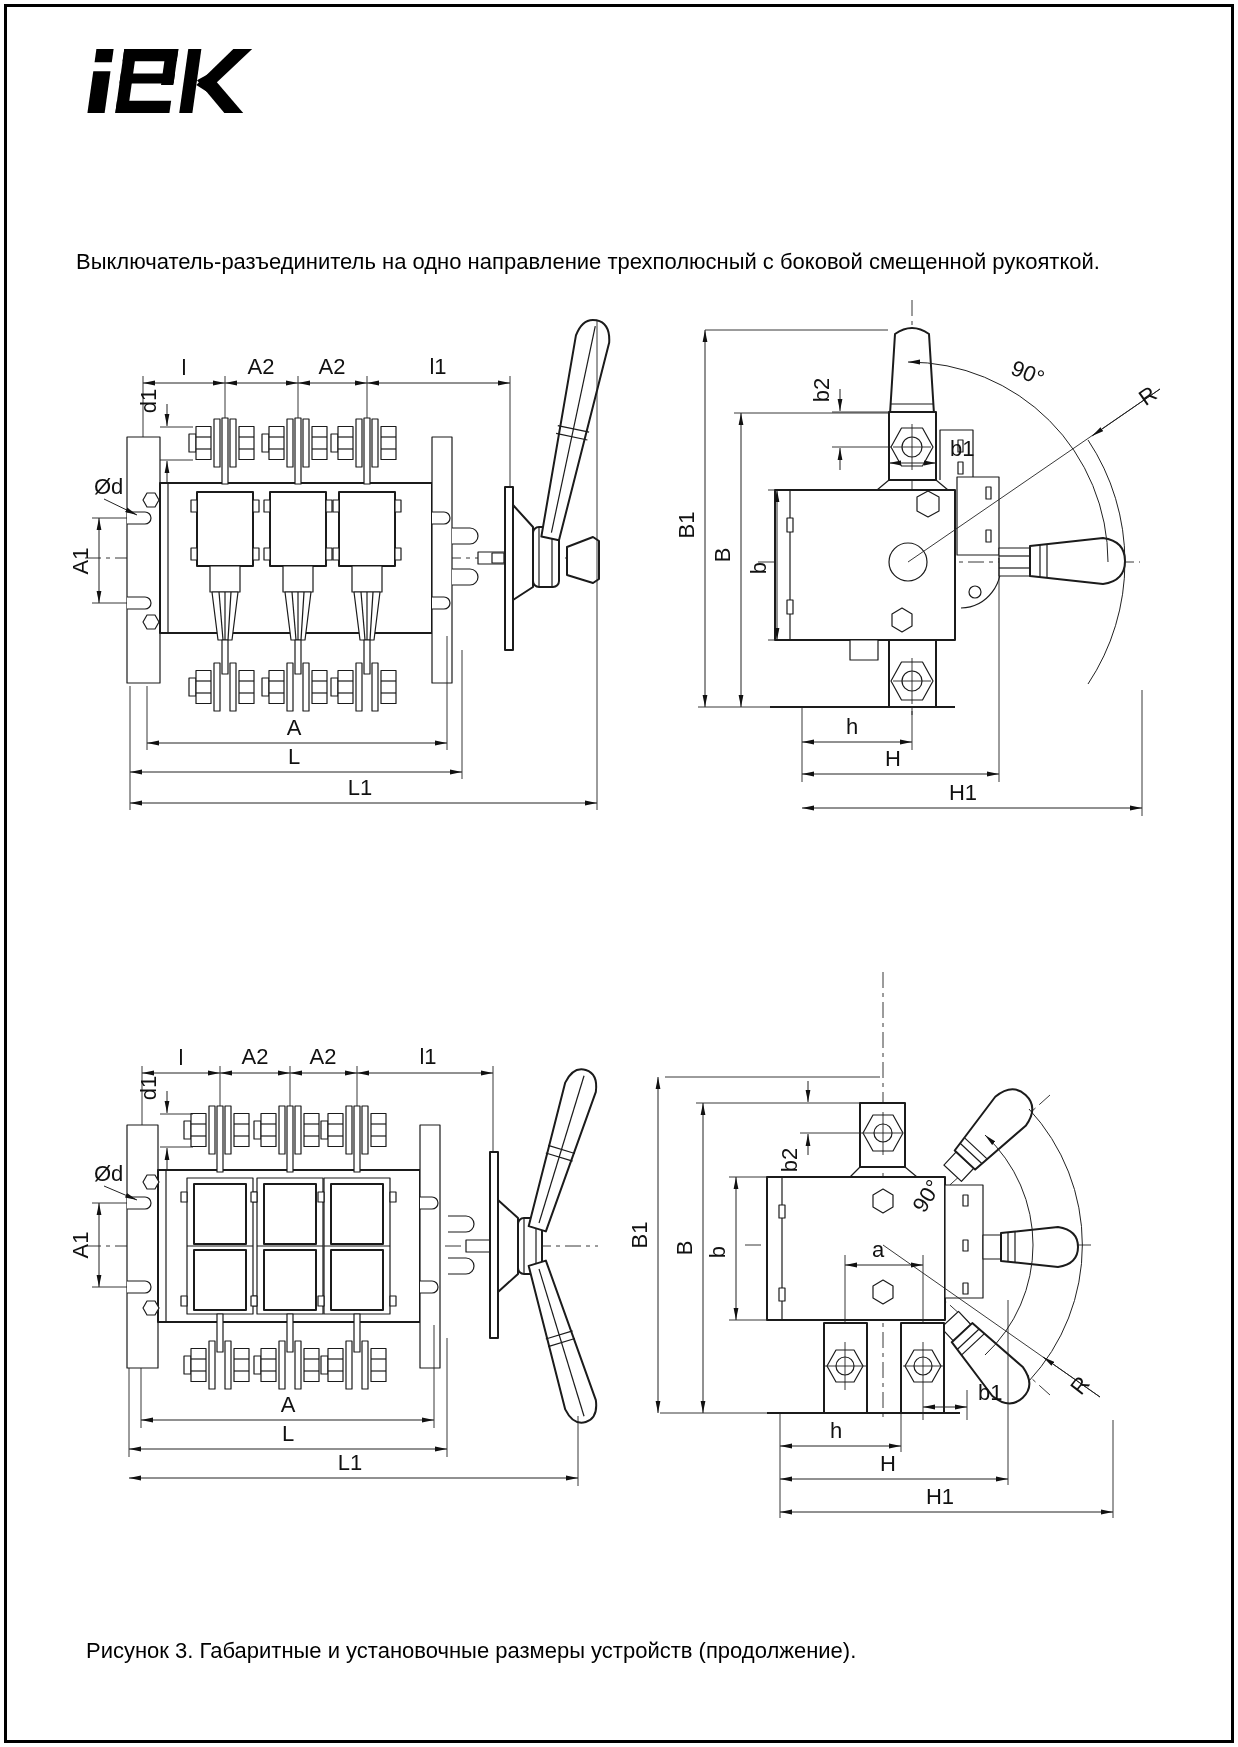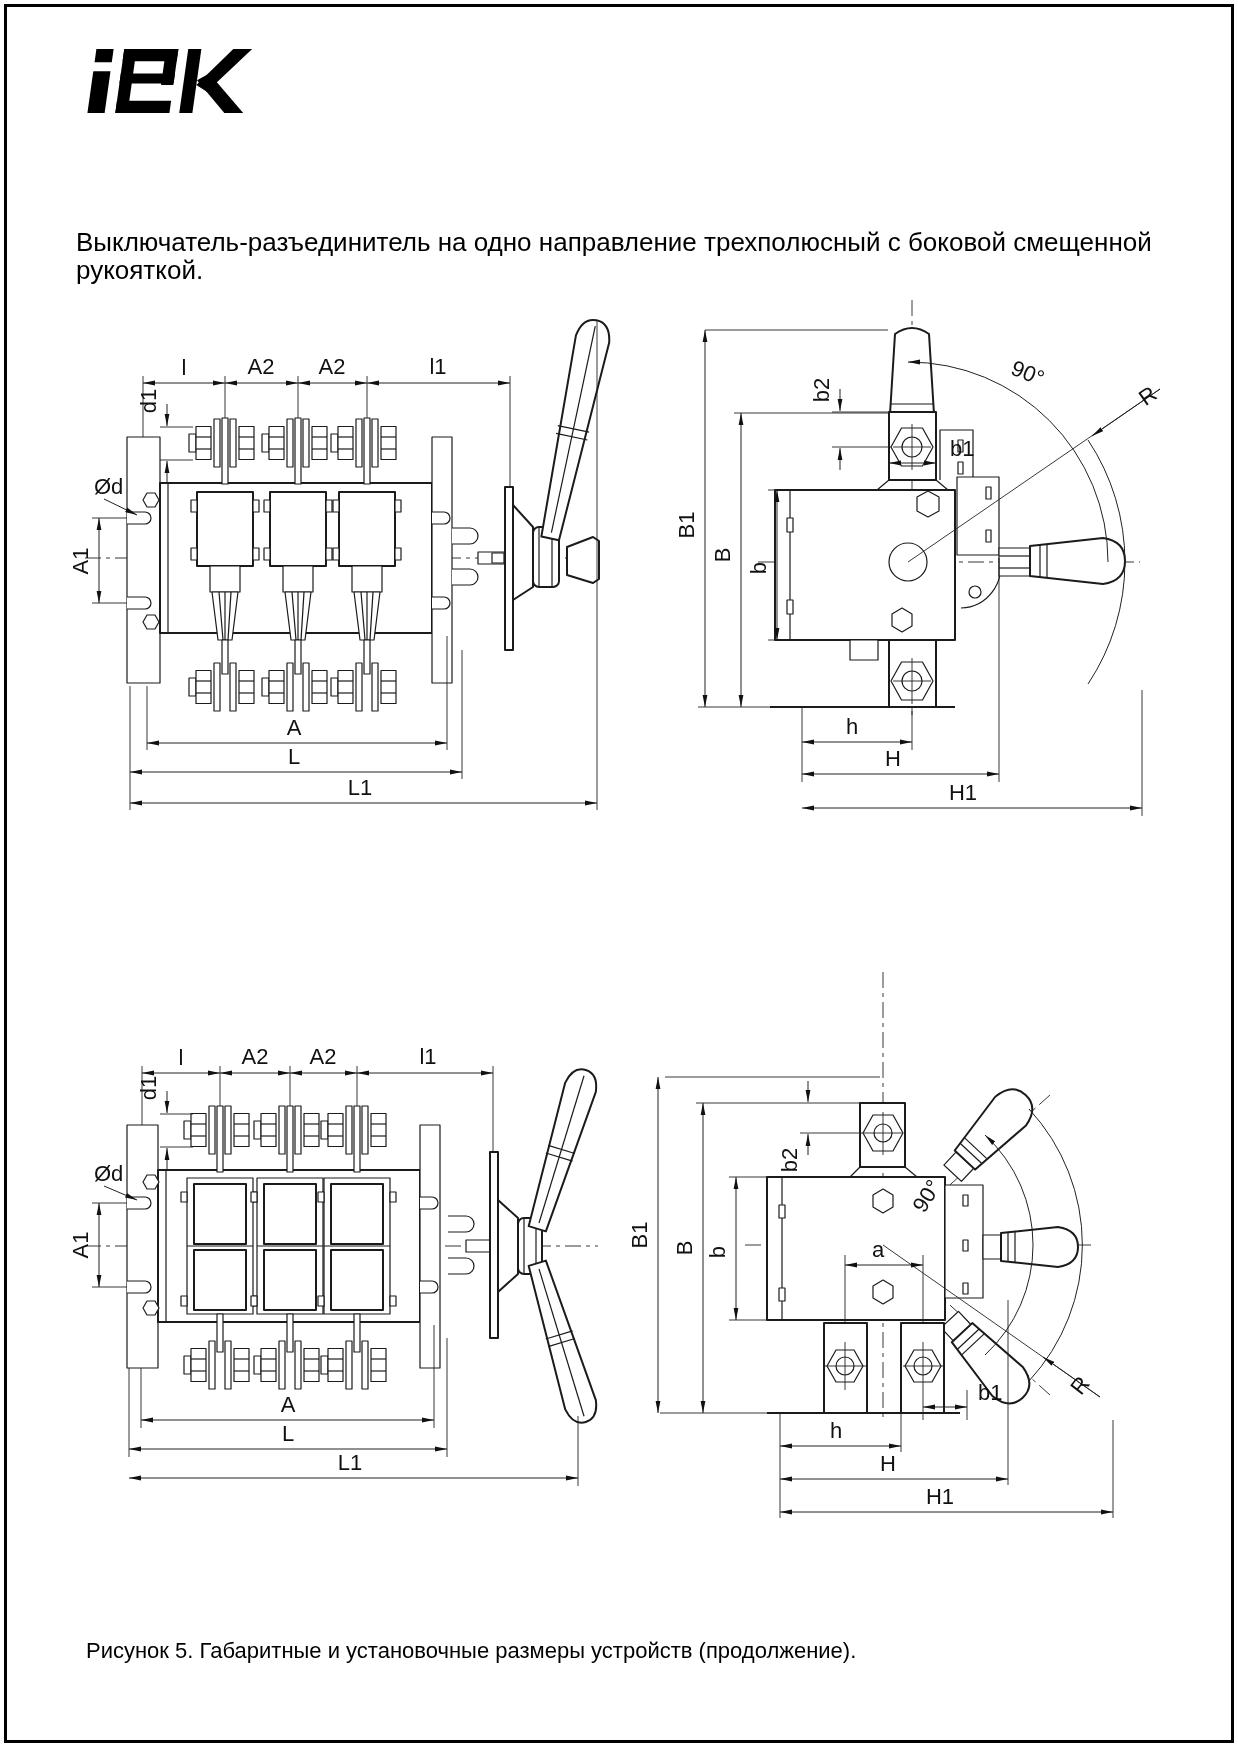--- a/index.html
+++ b/index.html
@@ -1,20 +1,20 @@
 <!DOCTYPE html>
 <html><head>
 <meta charset="utf-8">
 <style>
   html,body{margin:0;padding:0;background:#888;}
   .page{position:relative;width:1238px;height:1747px;background:#fff;overflow:hidden;
         font-family:"Liberation Sans",sans-serif;color:#000;}
   .frame{position:absolute;inset:4px;border:3px solid #000;pointer-events:none;}
   .abs{position:absolute;}
-  .title{font-size:26px;line-height:28px;width:1100px;color:#000;}
+  .title{font-size:22px;line-height:28px;width:1100px;color:#000;margin-top:20px;}
   .caption{font-size:22px;color:#000;}
   svg{overflow:visible;}
   
   .ol  {fill:none;stroke:#1b1b1b;stroke-width:2;stroke-linejoin:round;}
   .ol2 {fill:none;stroke:#1b1b1b;stroke-width:1.2;stroke-linejoin:round;}
   .fw  {fill:#fff;stroke:#1b1b1b;stroke-width:2;stroke-linejoin:round;}
   .fw2 {fill:#fff;stroke:#1b1b1b;stroke-width:1.2;stroke-linejoin:round;}
   .dim {fill:none;stroke:#222;stroke-width:1;}
   .ext {fill:none;stroke:#222;stroke-width:0.9;}
   .cl  {fill:none;stroke:#222;stroke-width:0.9;stroke-dasharray:16 5 4 5;}
@@ -461,14 +461,14 @@
       <line class="ext" x1="1113" y1="1420" x2="1113" y2="1518"></line>
       <line class="dim" x1="780" y1="1446" x2="901" y2="1446" marker-start="url(#arr)" marker-end="url(#arr)"></line>
       <line class="dim" x1="780" y1="1479" x2="1008" y2="1479" marker-start="url(#arr)" marker-end="url(#arr)"></line>
       <line class="dim" x1="780" y1="1512" x2="1113" y2="1512" marker-start="url(#arr)" marker-end="url(#arr)"></line>
       <text class="dt" x="836" y="1438">h</text>
       <text class="dt" x="888" y="1471">H</text>
       <text class="dt" x="940" y="1504">H1</text>
     </g>
   </svg>
 
-  <div class="abs caption" style="left:86px;top:1638px">Рисунок 5. Габаритные и установочные размеры устройств (продолжение).</div>
+  <div class="abs caption" style="left:86px;top:1638px">Рисунок 3. Габаритные и установочные размеры устройств (продолжение).</div>
 </div>
 
 </body></html>

